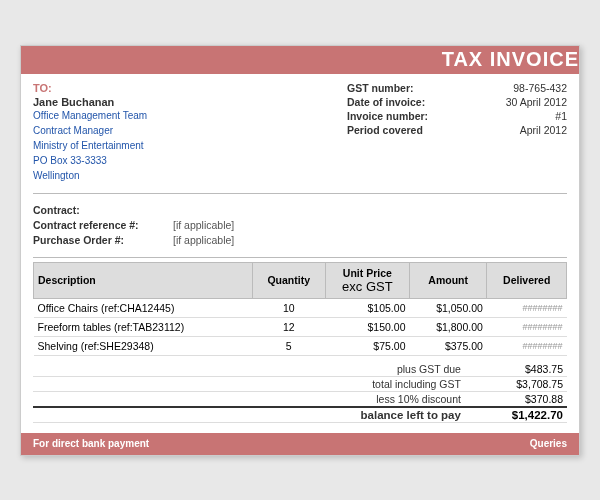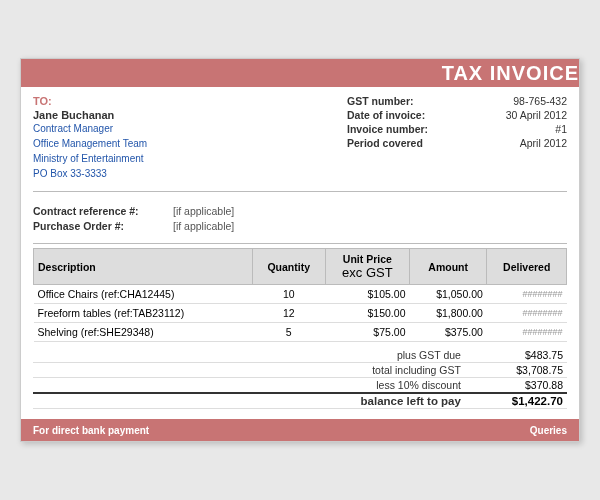--- a/index.html
+++ b/index.html
@@ -178,24 +178,25 @@
 
   <div class="header-bar">
     <span class="invoice-title">TAX INVOICE</span>
   </div>
 
   <div class="top-section">
     <div class="to-block">
       <div class="to-label">TO:</div>
       <div class="to-name">Jane Buchanan</div>
       <div id="to-lines">
+          <div class="to-detail">Office Management Team</div>
           <div class="to-detail">Contract Manager</div>
-          <div class="to-detail">Office Management Team</div>
           <div class="to-detail">Ministry of Entertainment</div>
           <div class="to-detail">PO Box 33-3333</div>
+          <div class="to-detail">Wellington</div>
         </div>
     </div>
     <div class="gst-block">
       <div id="gst-rows">
           <div class="gst-row">
             <span class="gst-label">GST number:</span>
             <span class="gst-value">98-765-432</span>
           </div>
           <div class="gst-row">
             <span class="gst-label">Date of invoice:</span>
@@ -211,20 +212,21 @@
           </div>
         </div>
     </div>
   </div>
 
   <hr class="divider">
 
   <div class="contract-section">
     <div id="contract-rows">
         <div class="contract-row">
+          <span class="contract-label">Contract:</span>
         </div>
         <div class="contract-row">
           <span class="contract-label">Contract reference #:</span>
           <span class="contract-value">[if applicable]</span>
         </div>
         <div class="contract-row">
           <span class="contract-label">Purchase Order #:</span>
           <span class="contract-value">[if applicable]</span>
         </div>
       </div>

